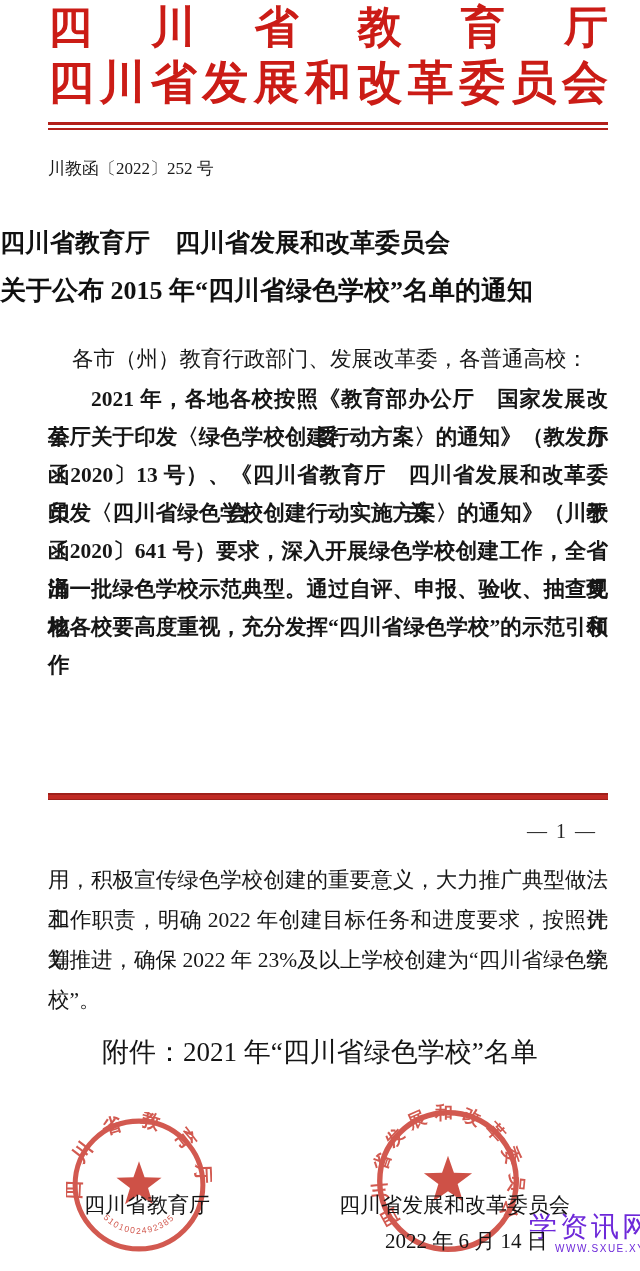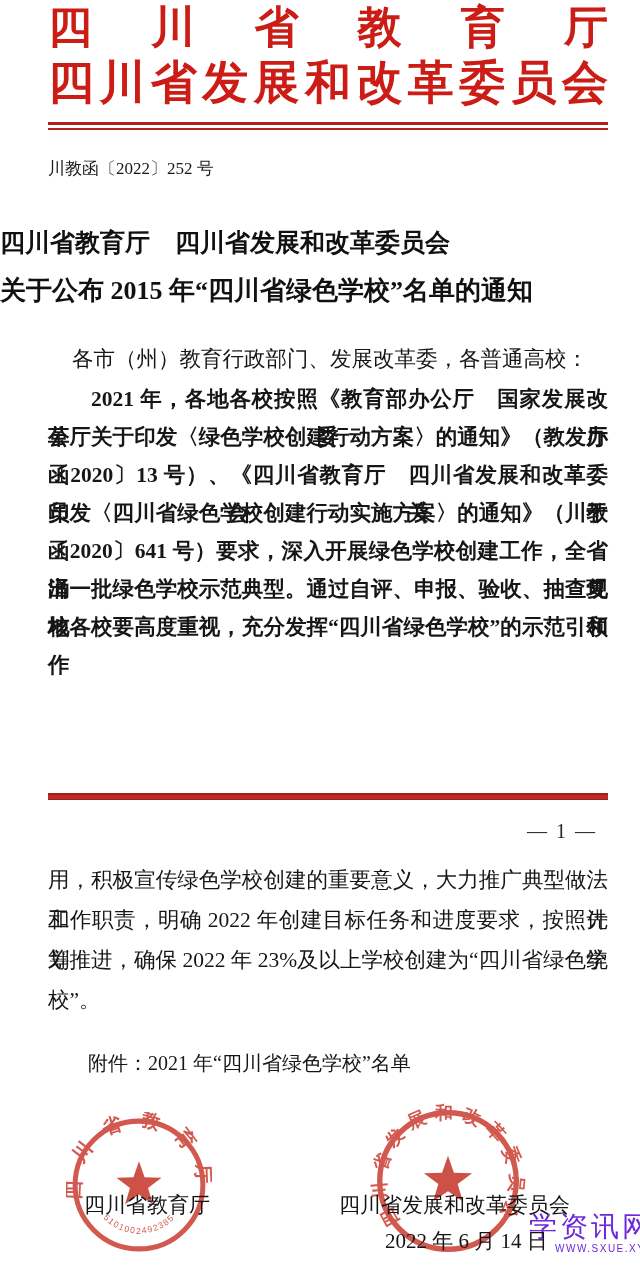--- a/index.html
+++ b/index.html
@@ -61,21 +61,21 @@
     border-top:2px solid #9e1f1a;
     border-bottom:1px solid #9e1f1a;
   }
   .page-no{
     top:820px;left:48px;width:549px;
     font-size:20px;text-align:right;color:#262626;
     letter-spacing:2px;
   }
   .attachment{
     top:1034px;left:48px;width:560px;
-    font-size:20px;text-indent:2em;color:#161616;margin-top:16px;
+    font-size:27px;text-indent:2em;color:#161616;
   }
   
   .seal{z-index:2;opacity:0.88;}
   .seal-left{left:66px;top:1112px;width:146px;height:146px;}
   .seal-right{left:370px;top:1103px;width:156px;height:156px;}
   .sig{z-index:3;color:#141414;white-space:nowrap;}
   .sig-left{left:84px;top:1191px;font-size:21px;}
   .sig-right{left:339px;top:1191px;font-size:21px;}
   .sig-date{left:385px;top:1227px;font-size:21px;}
   

